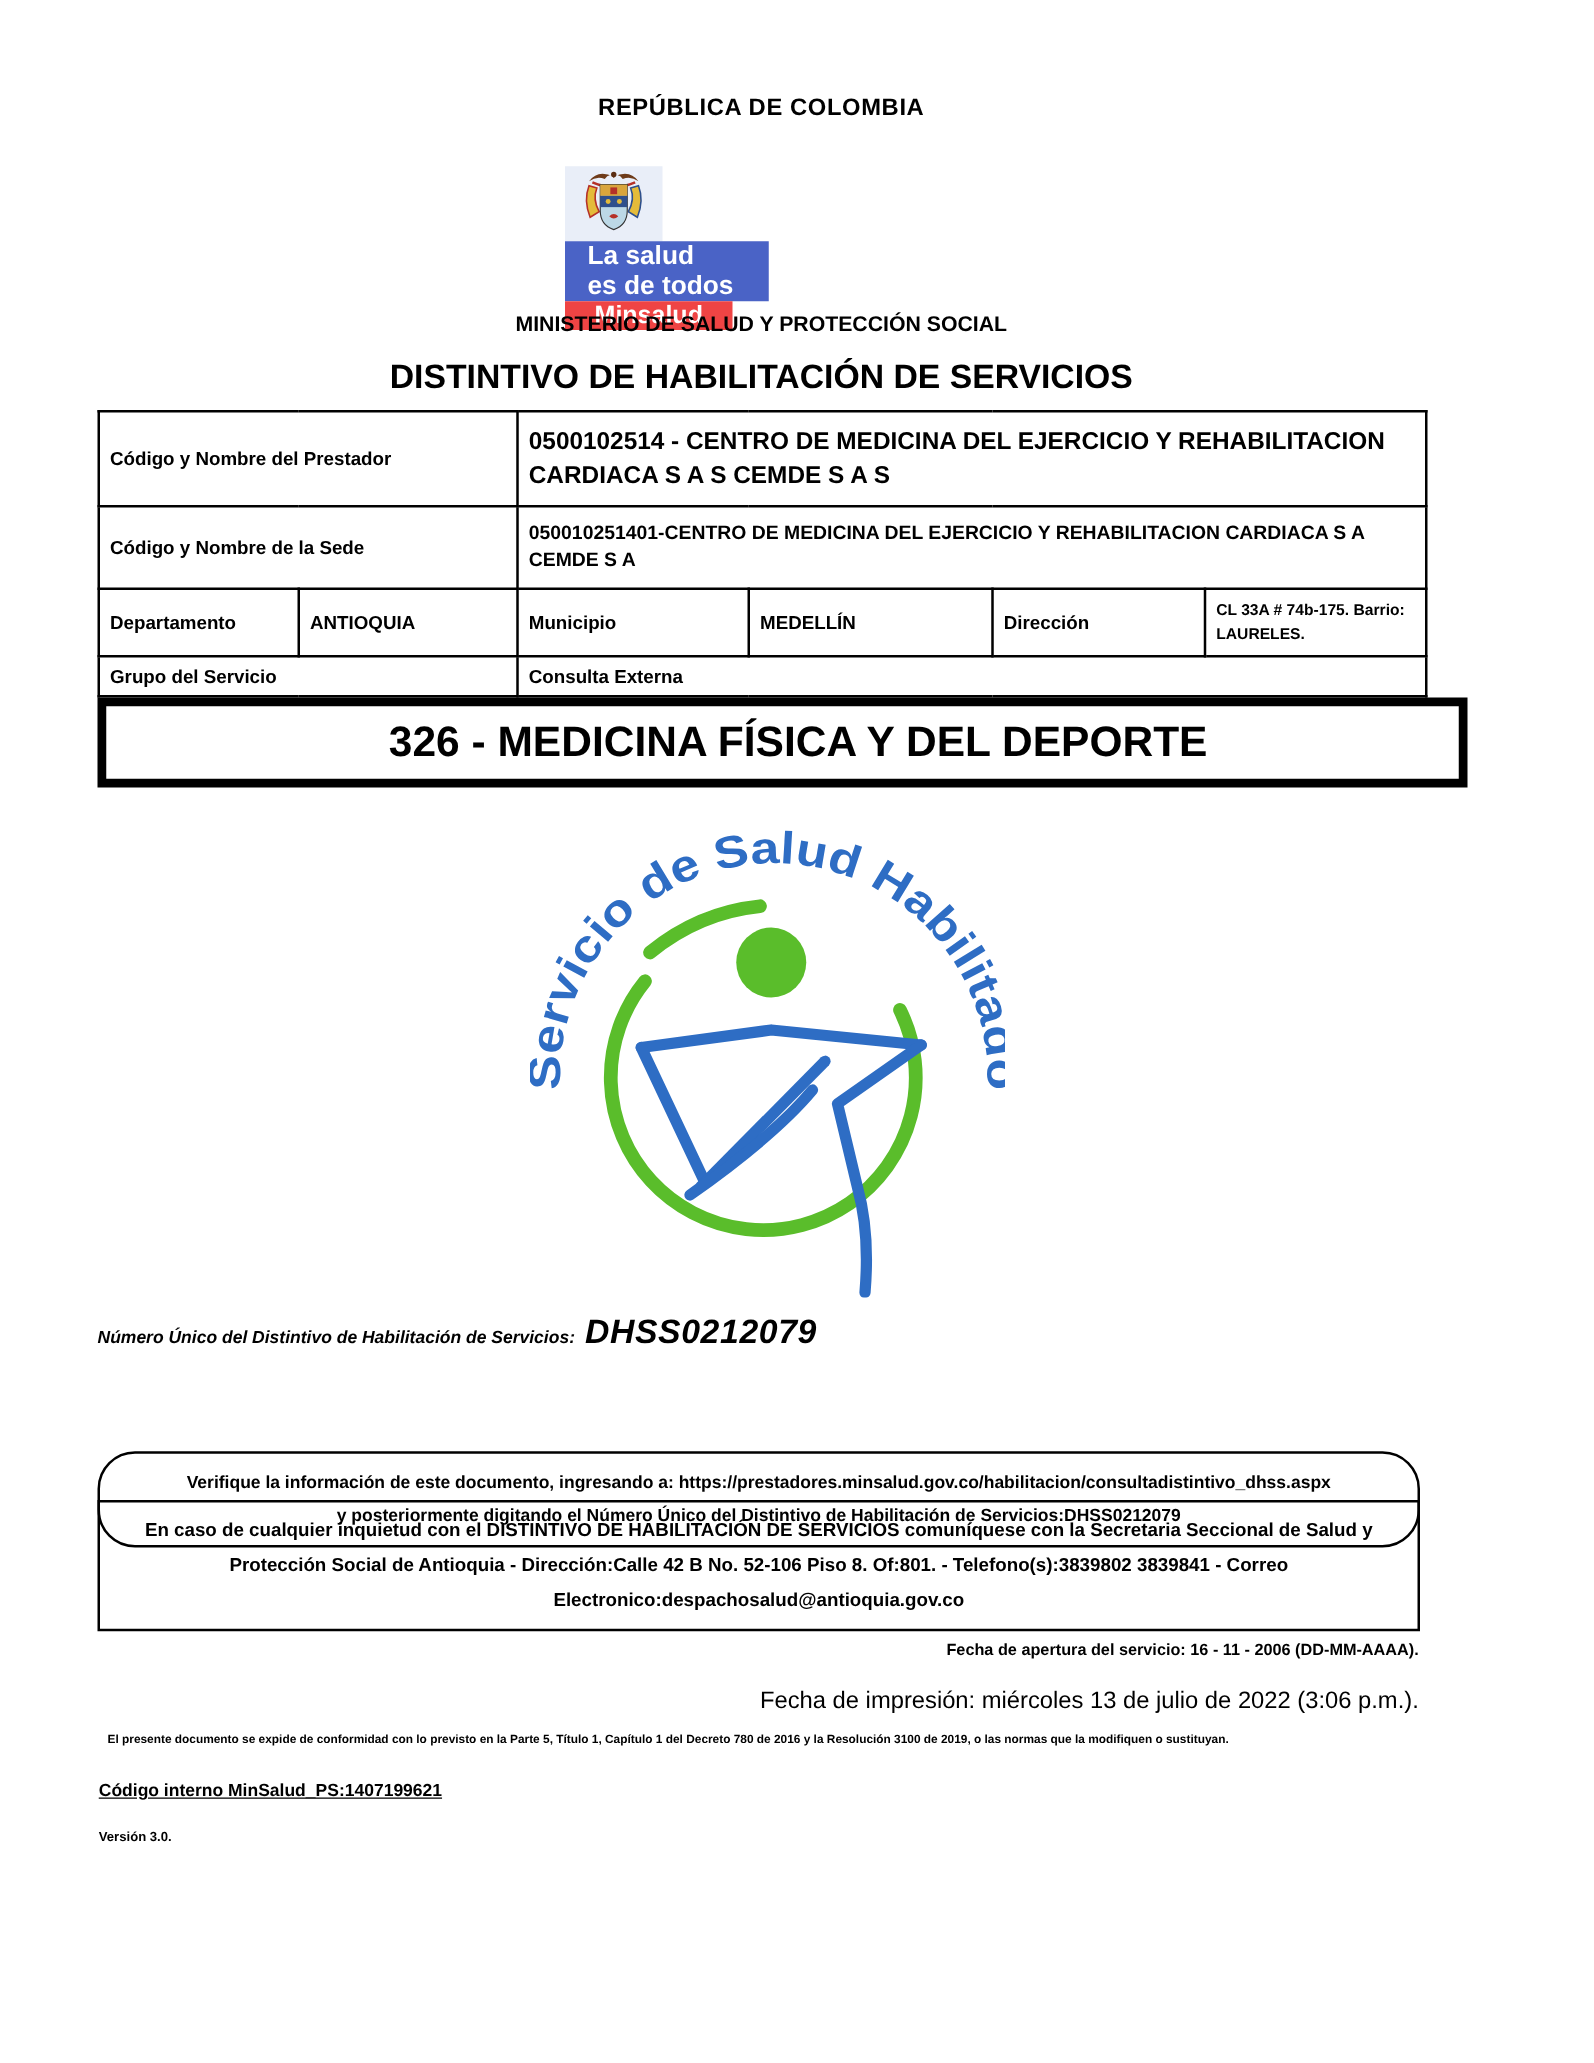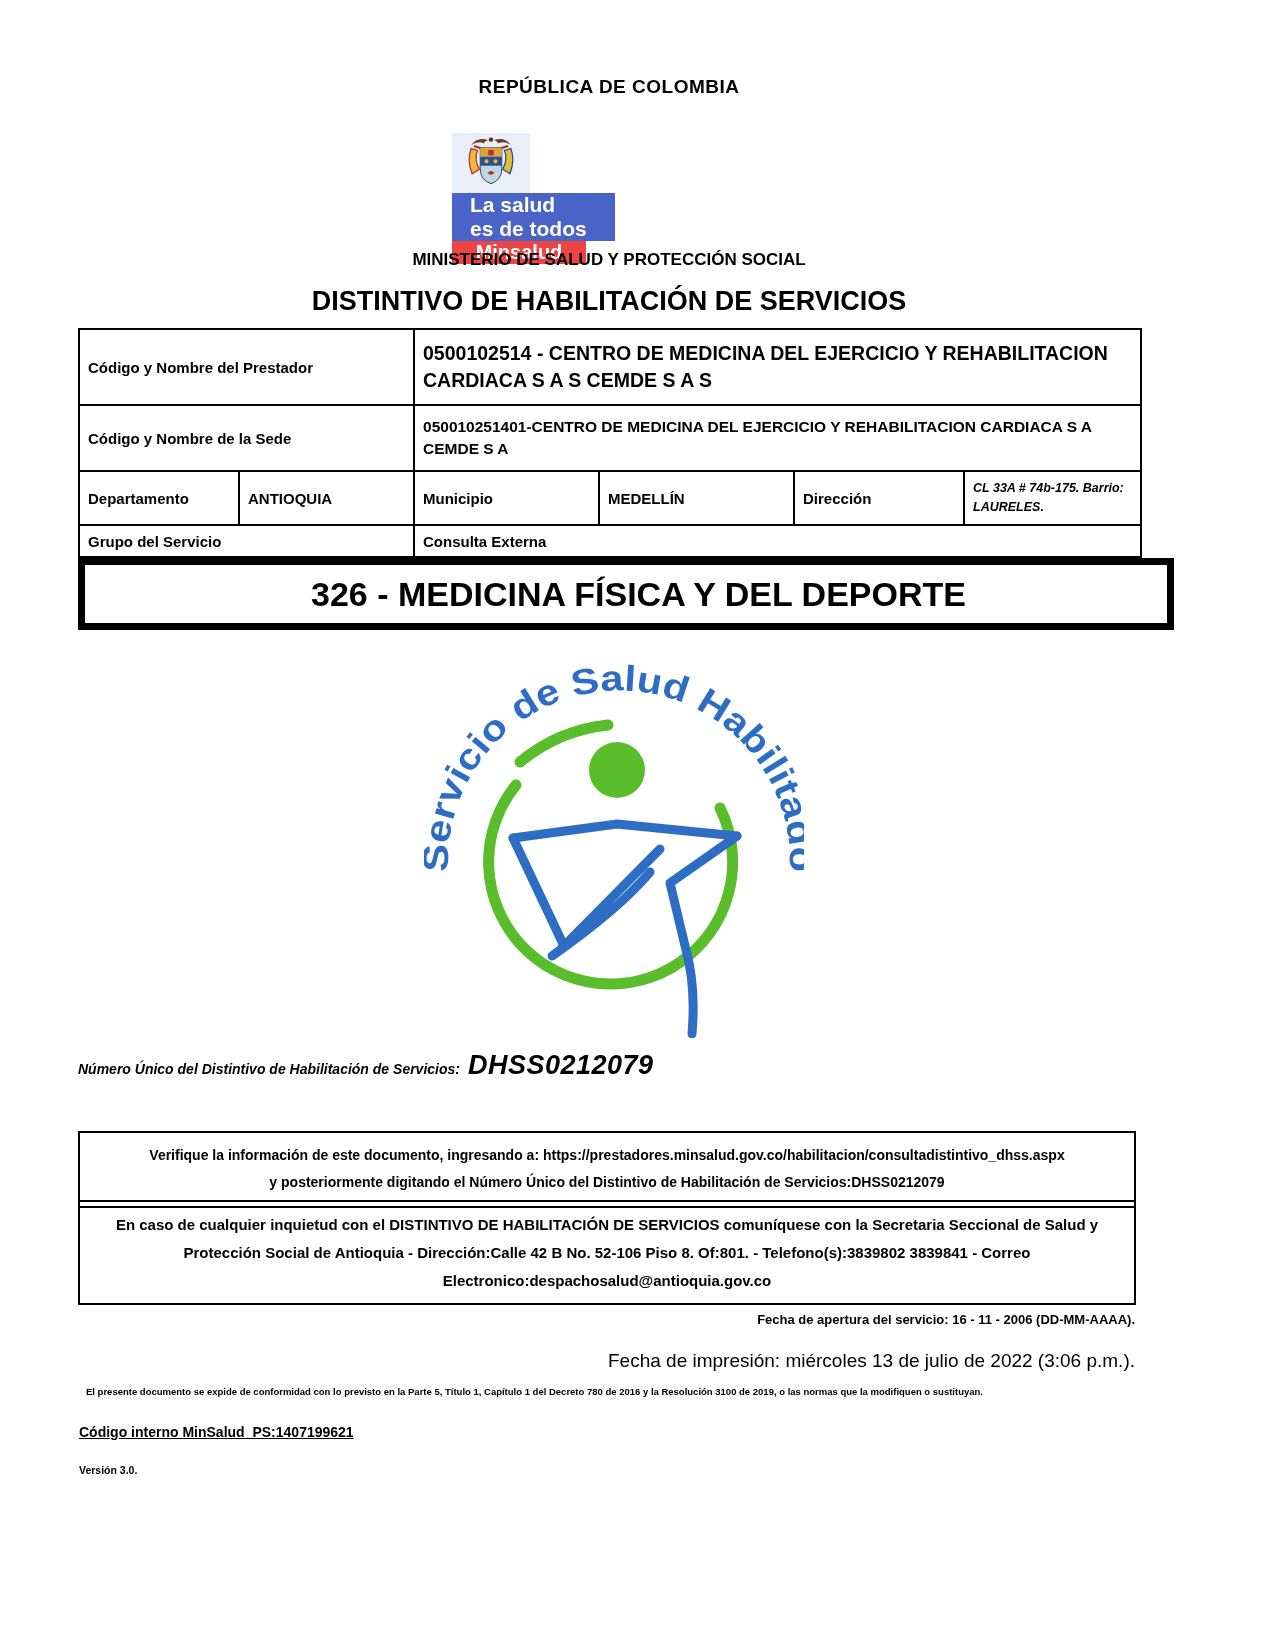--- a/index.html
+++ b/index.html
@@ -25,38 +25,38 @@
   .minsalud .tagline{width:163px;background:#4a63c6;color:#fff;display:flex;flex-direction:column;justify-content:center;padding-left:18px;box-sizing:border-box;font-weight:bold;font-size:21px;line-height:1.15;}
   .minsalud .brand{width:134px;background:#ef4444;color:#fff;display:flex;align-items:center;justify-content:center;font-weight:bold;font-size:20px;}
 
   
   .info-table{top:328px;left:78px;width:1062px;border-collapse:collapse;table-layout:fixed;}
   .info-table td{border:2px solid #000;padding:3px 8px;vertical-align:middle;font-weight:bold;line-height:1.4;overflow:hidden;}
   .info-table .lbl{font-size:15px;}
   .info-table .big{font-size:19.5px;}
   .info-table .mid{font-size:15.5px;}
   .info-table .val{font-size:15px;margin-top:46px;}
-  .info-table .small-val{font-size:12.5px;line-height:1.5;font-style:italic;}
+  .info-table .small-val{font-size:12.5px;line-height:1.5;}
 
   
   .service-banner{top:558px;left:78px;width:1057px;height:58px;border:7px solid #000;
     display:flex;align-items:center;justify-content:center;
     font-size:34px;font-weight:bold;box-sizing:content-box;padding-left:25px;}
 
   
   .seal{top:650px;left:424px;width:380px;height:388px;}
 
   
   .dhss-line{top:1050px;left:78px;width:1062px;display:flex;align-items:baseline;gap:8px;white-space:nowrap;}
   .dhss-line .lab{font-size:14px;font-weight:bold;font-style:italic;}
   .dhss-line .num{font-size:27px;font-weight:bold;font-style:italic;letter-spacing:.5px;}
 
   .notice-box{left:78px;width:1058px;border:2px solid #000;box-sizing:border-box;
     text-align:center;font-weight:bold;padding:9px 12px;}
-  .verify-box{top:1131px;font-size:14px;line-height:1.95;}
+  .verify-box{top:1161px;font-size:14px;line-height:1.95;border-radius:30px;}
   .contact-box{top:1200px;font-size:15px;line-height:1.85;}
 
   .apertura{top:1312px;right:140px;font-size:13px;font-weight:bold;text-align:right;}
   .impresion{top:1350px;right:140px;font-size:19px;font-weight:normal;text-align:right;}
   .legal{top:1386px;left:86px;width:1100px;font-size:9.5px;font-weight:bold;}
   .codigo-interno{top:1424px;left:79px;font-size:14px;font-weight:bold;text-decoration:underline;}
   .version{top:1464px;left:79px;font-size:10.5px;font-weight:bold;}
 </style>
 </head>
 <body>

